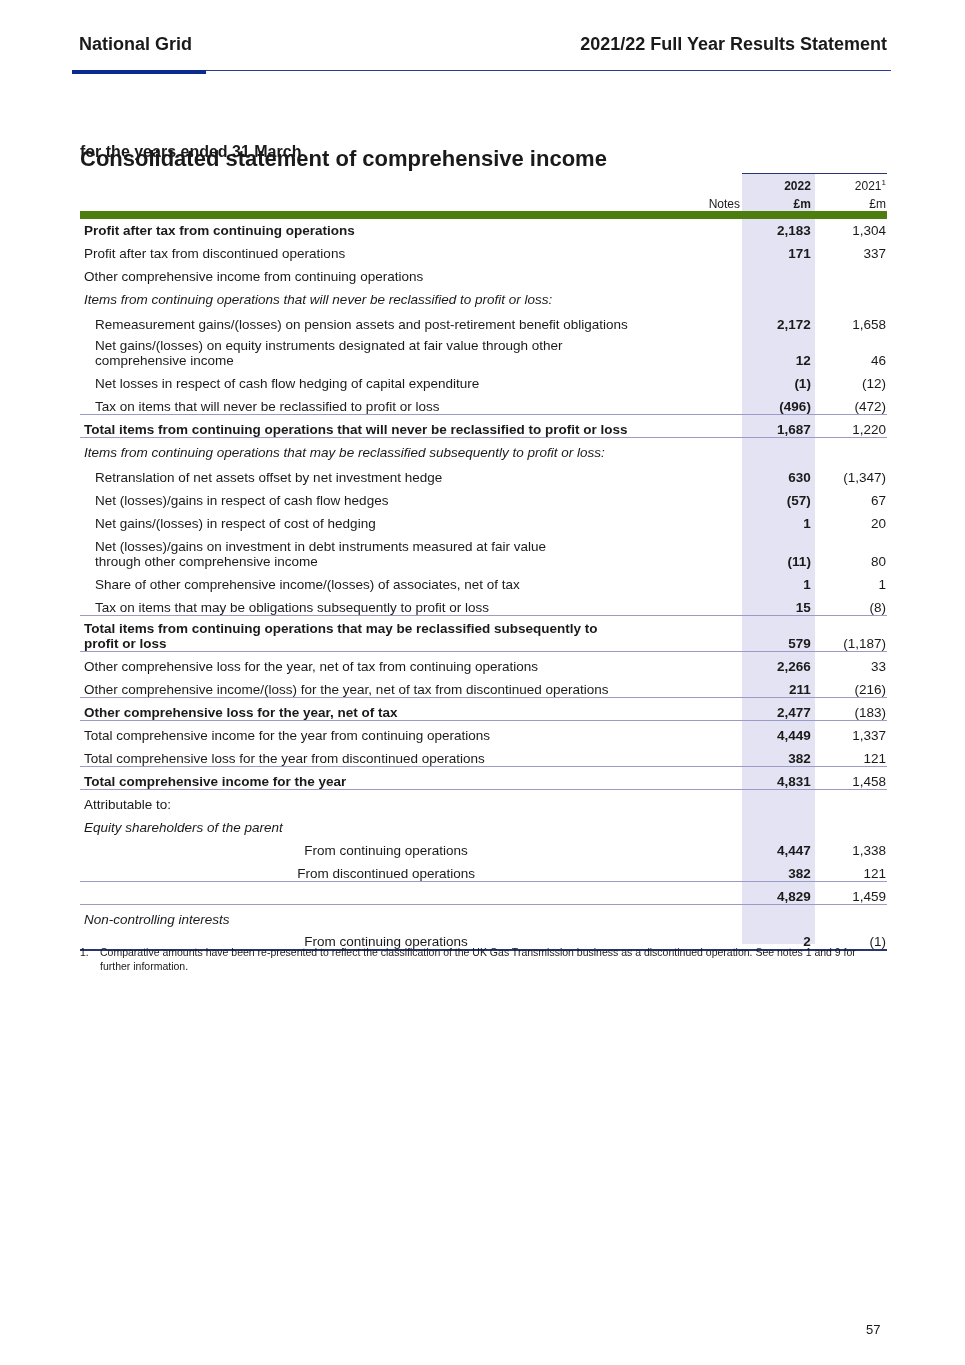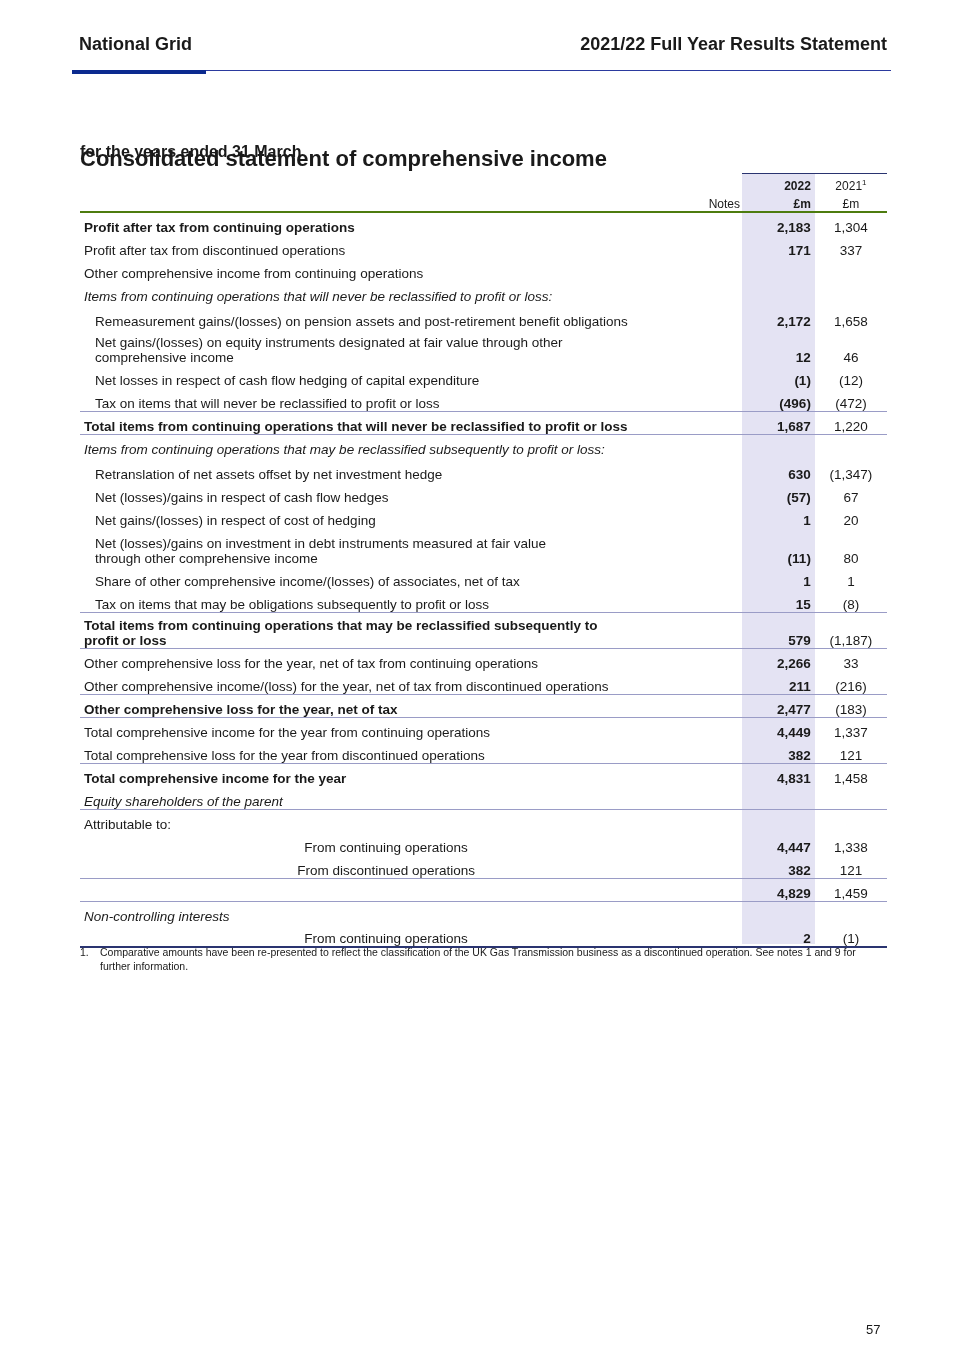--- a/index.html
+++ b/index.html
@@ -17,31 +17,31 @@
 
   .table-wrap { position: absolute; left: 80px; top: 173px; width: 807px; }
   .col-shade { position: absolute; left: 662px; top: 0; width: 73px; height: 771px; background: #e4e3f3; }
   .topline { position: absolute; left: 662px; top: 0; width: 145px; height: 1px; background: #2a3470; }
 
   table { position: relative; border-collapse: collapse; width: 807px; font-size: 13.5px; }
   td { padding: 0; vertical-align: bottom; }
   td.label { width: 590px; padding-left: 4px; }
   td.notes { width: 68px; text-align: right; padding-right: 4px; }
   td.v22 { width: 73px; text-align: right; font-weight: bold; padding-right: 5px; box-sizing: border-box; }
-  td.v21 { width: 72px; text-align: center; padding-right: 1px; box-sizing: border-box; }
+  td.v21 { width: 72px; text-align: right; padding-right: 1px; box-sizing: border-box; }
   tr.r { height: 23px; }
   tr.r2 { height: 36px; }
   tr.head td { font-size: 12px; height: 18px; }
   tr.head.h1 td { height: 20px; }
   tr.bold td.label { font-weight: bold; }
   tr.ital td.label { font-style: italic; }
   tr.ind td.label { padding-left: 15px; }
   tr.ind2 td.label { padding-left: 19px; text-align: center; }
   tr.bt td { border-top: 1px solid #9a9cc6; }
-  tr.btd td { border-top: 2px solid #4d7c0f; }
+  tr.btd td { border-top: 8px solid #4d7c0f; }
   tr.bbd td { border-bottom: 2px solid #2a3470; }
   .ml { line-height: 15px; display: block; }
 
   .footnote { position: absolute; left: 80px; top: 945px; width: 800px; font-size: 10.5px; line-height: 14px; color: #1a1a1a; }
   .footnote .num { position: absolute; left: 0; top: 0; }
   .footnote .txt { display: block; padding-left: 20px; }
   .page-num { position: absolute; left: 866px; top: 1322px; font-size: 13px; color: #1a1a1a; }
 </style>
 </head>
 <body>
@@ -212,28 +212,28 @@
           <td class="notes"></td>
       <td class="v22">382</td>
           <td class="v21">121</td>
     </tr>
     <tr class="r bold bt">
       <td class="label">Total comprehensive income for the year</td>
           <td class="notes"></td>
       <td class="v22">4,831</td>
           <td class="v21">1,458</td>
     </tr>
+    <tr class="r bt">
+      <td class="label">Attributable to:</td>
+          <td class="notes"></td>
+      <td class="v22"></td>
+          <td class="v21"></td>
+    </tr>
     <tr class="r ital">
       <td class="label">Equity shareholders of the parent</td>
-          <td class="notes"></td>
-      <td class="v22"></td>
-          <td class="v21"></td>
-    </tr>
-    <tr class="r bt">
-      <td class="label">Attributable to:</td>
           <td class="notes"></td>
       <td class="v22"></td>
           <td class="v21"></td>
     </tr>
     <tr class="r ind2">
       <td class="label">From continuing operations</td>
           <td class="notes"></td>
       <td class="v22">4,447</td>
           <td class="v21">1,338</td>
     </tr>

